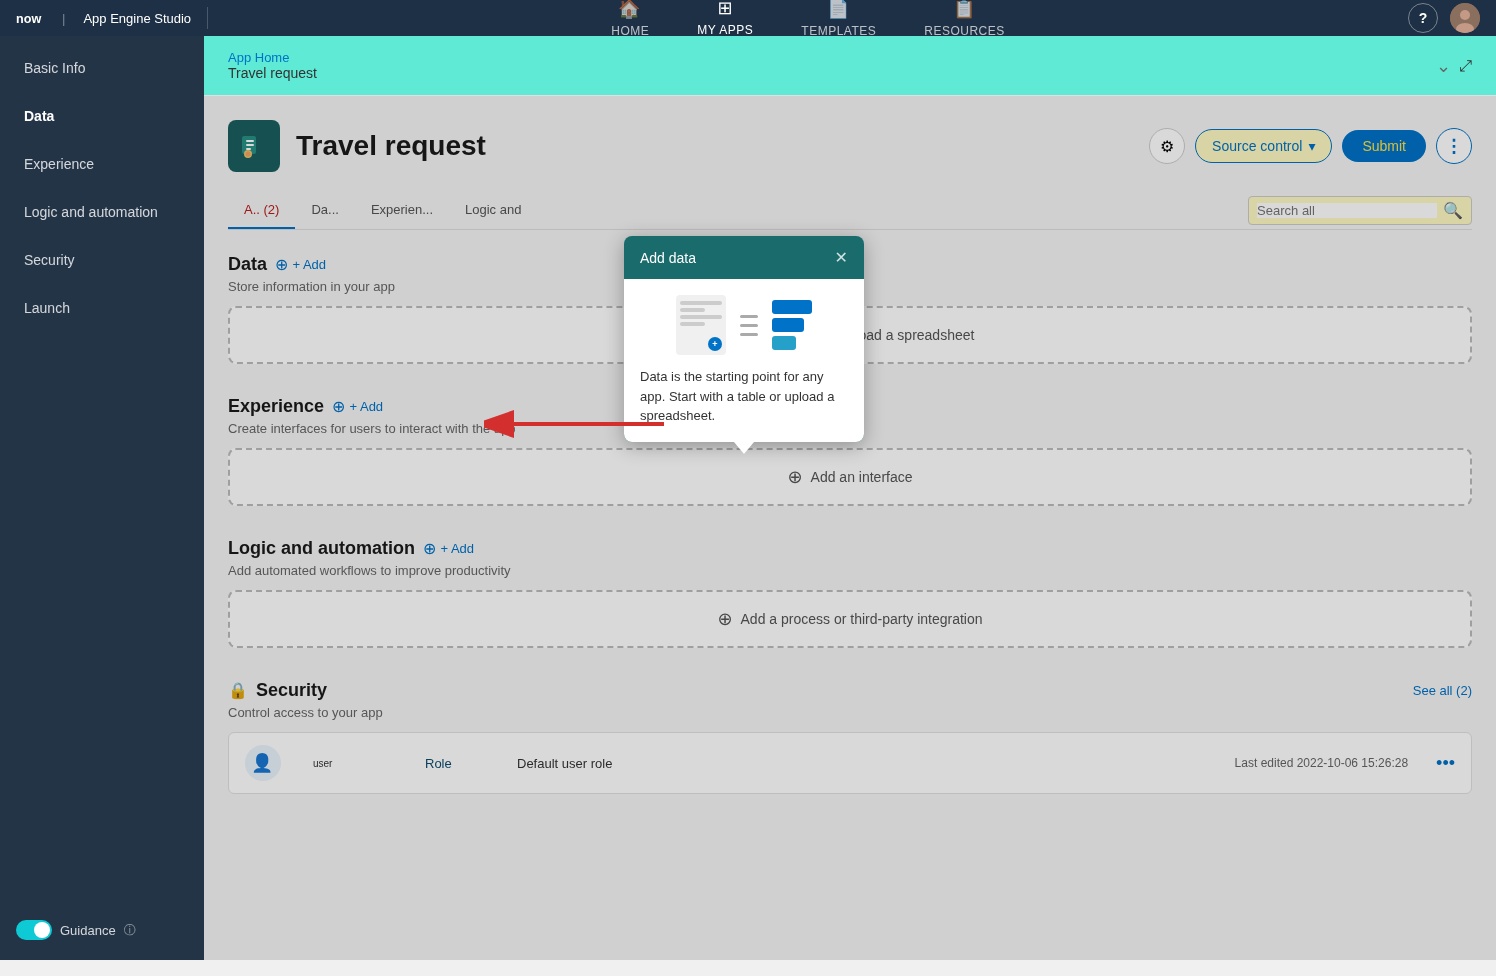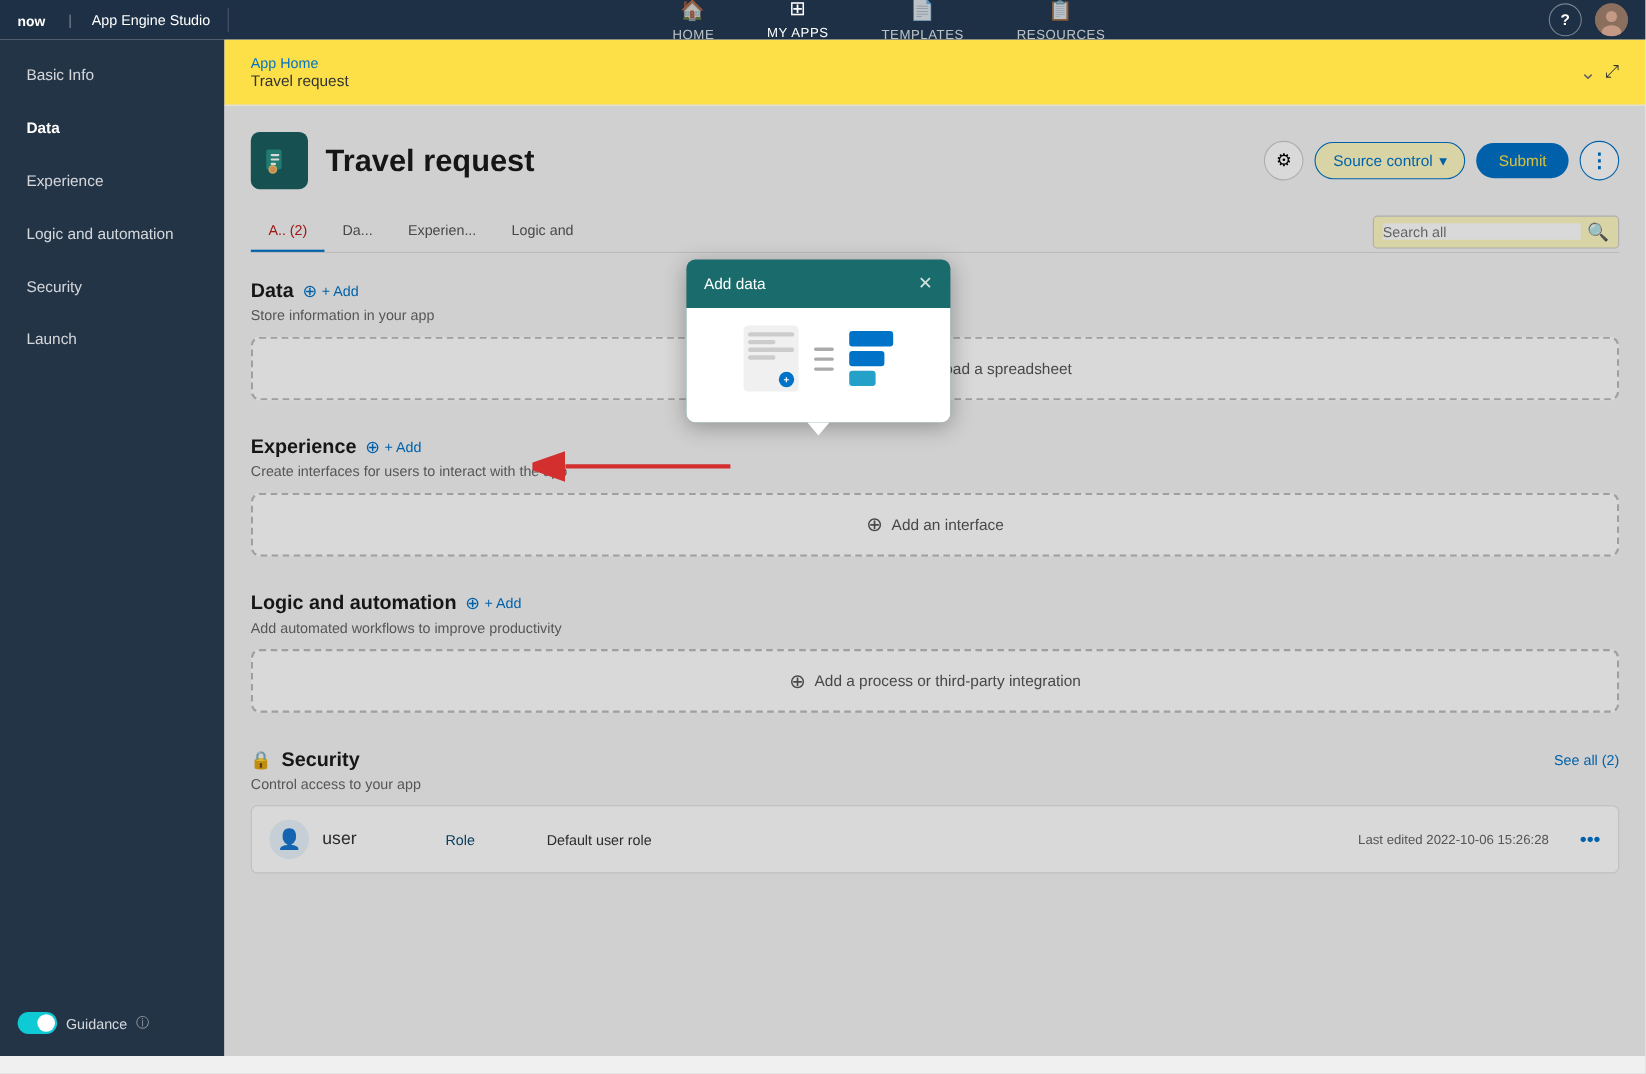--- a/index.html
+++ b/index.html
@@ -145,21 +145,21 @@
     
     .main-content {
       flex: 1;
       display: flex;
       flex-direction: column;
       overflow: hidden;
     }
 
     
     .breadcrumb-bar {
-      background: #fde047;
+      background: #5eead4;
       padding: 8px 24px;
       border-bottom: 1px solid #e0e0e0;
       display: flex;
       align-items: center;
       justify-content: space-between;
       min-height: 60px;
     }
     .breadcrumb-text {
       display: flex;
       flex-direction: column;
@@ -398,24 +398,25 @@
       height: 36px;
       border-radius: 50%;
       background: #e8f4fb;
       display: flex;
       align-items: center;
       justify-content: center;
       font-size: 18px;
       color: #0073c8;
     }
     .security-name {
-      font-size: 16px;
+      font-size: 10px;
       font-weight: 500;
       color: #333;
       width: 100px;
+      margin-left: 20px;
     }
     .security-role-label {
       color: #0c4a6e;
       font-size: 13px;
       width: 80px;
     }
     .security-default {
       color: #333;
       font-size: 13px;
       flex: 1;
@@ -777,20 +778,21 @@
               <div class="illus-dash"></div>
               <div class="illus-dash"></div>
             </div>
 
             <div class="illus-db">
               <div class="illus-db-block"></div>
               <div class="illus-db-block"></div>
               <div class="illus-db-block"></div>
             </div>
           </div>
+          <p class="modal-text">Data is the starting point for any app. Start with a table or upload a spreadsheet.</p>
           <div class="modal-arrow-down"></div>
         </div>
       </div>
 
       <div class="arrow-container">
         <svg class="arrow-svg" viewBox="0 0 200 60">
           <defs>
             <marker id="arrowhead" markerWidth="10" markerHeight="7" refX="0" refY="3.5" orient="auto">
               <polygon points="0 0, 10 3.5, 0 7" fill="#d32f2f"></polygon>
             </marker>

